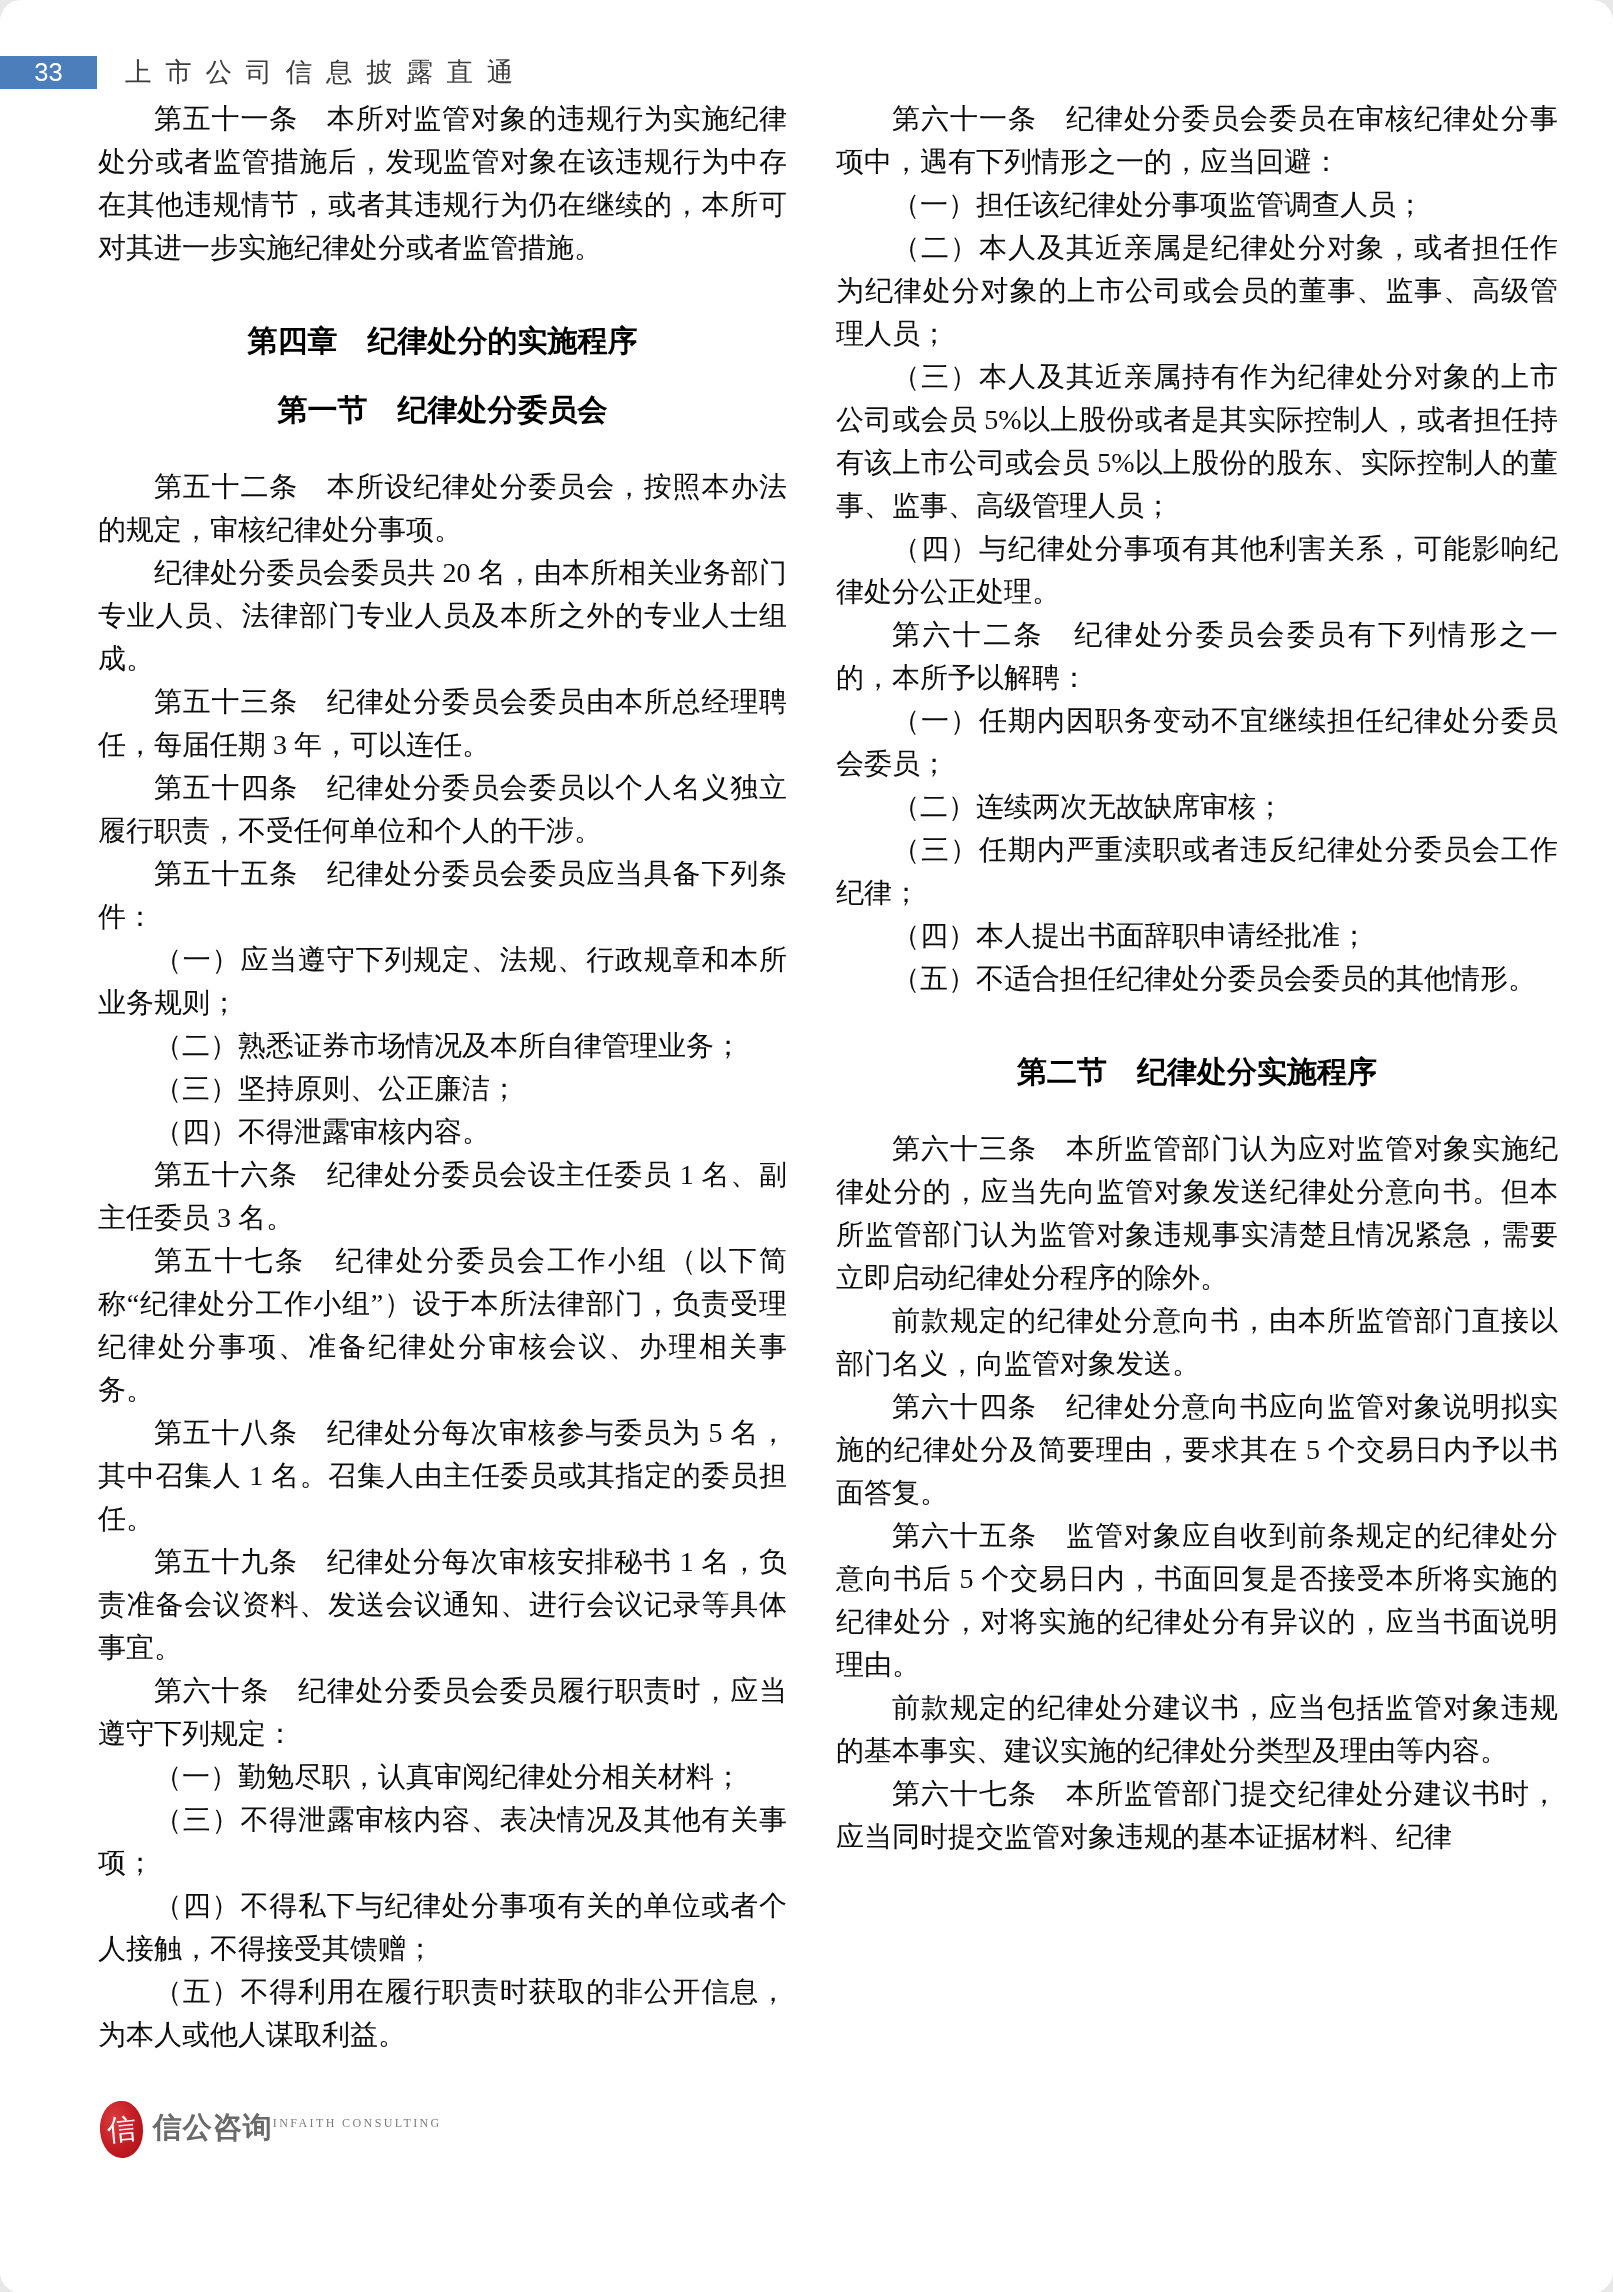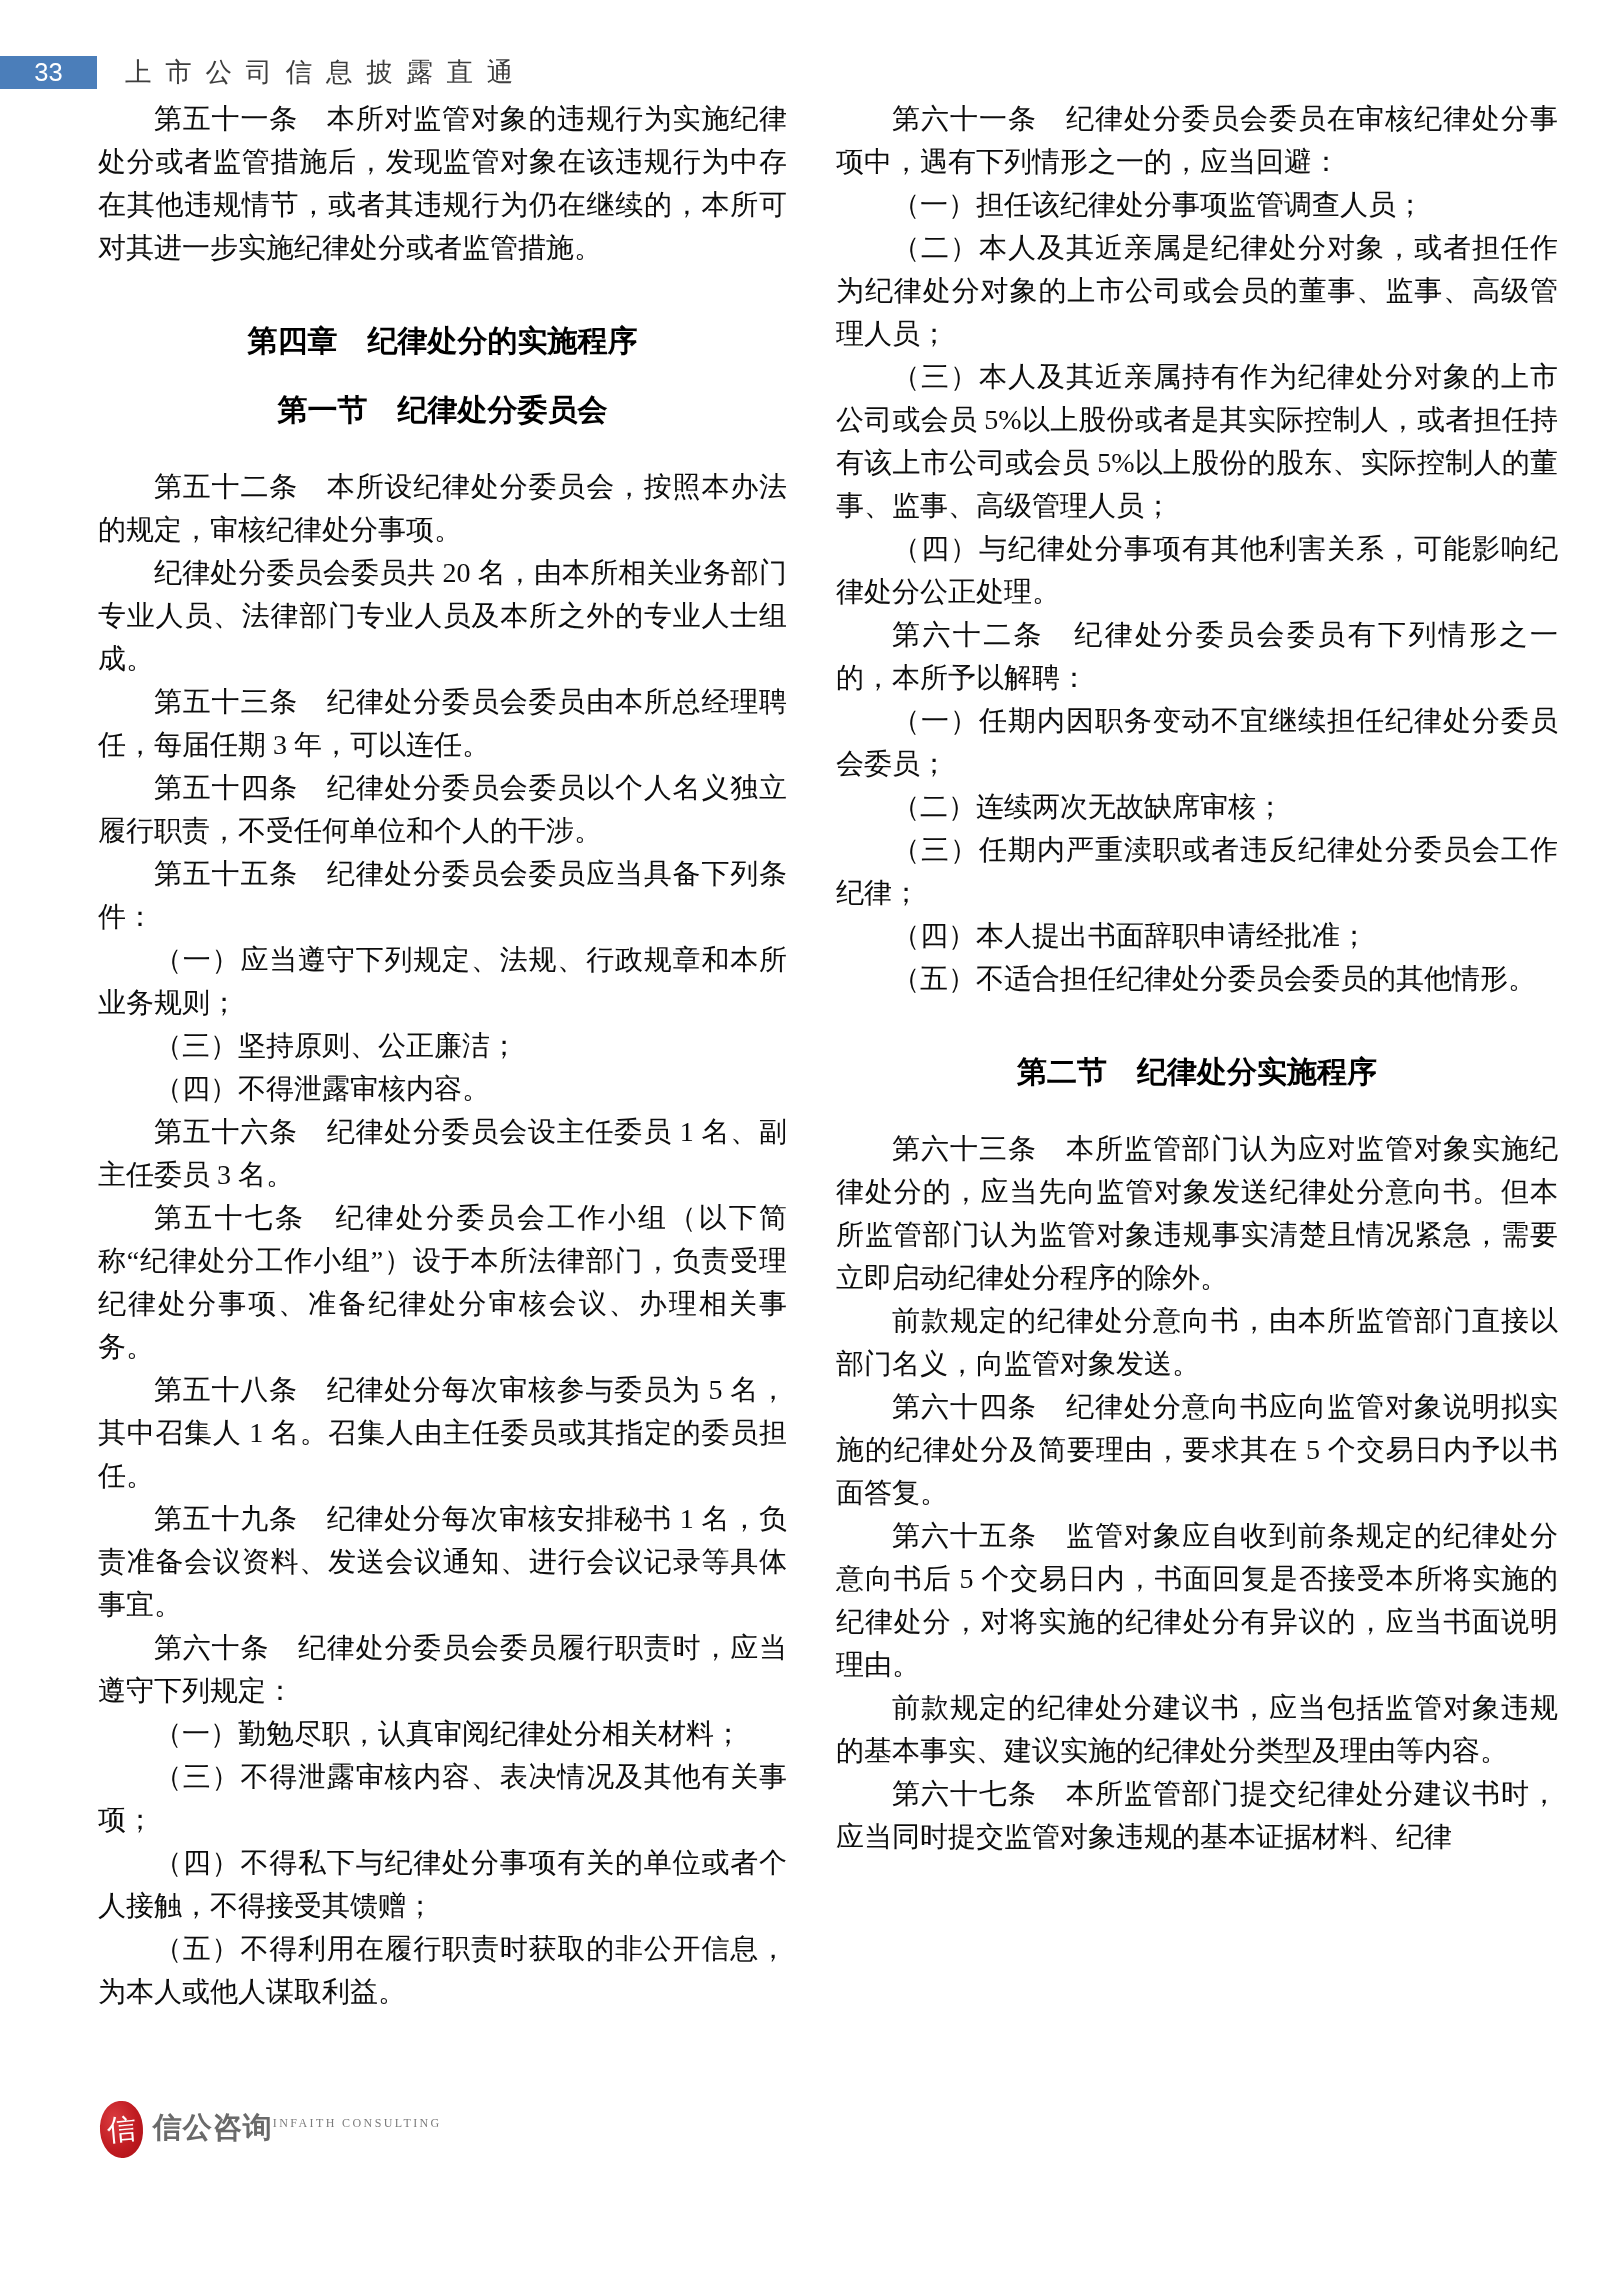--- a/index.html
+++ b/index.html
@@ -3,20 +3,21 @@
 <meta charset="utf-8">
 <style>
   html, body { margin: 0; padding: 0; background: #e8e8e8; }
   .page {
     position: relative;
     width: 1613px;
     height: 2293px;
     background: #ffffff;
     overflow: hidden;
     margin: 0 auto;
+    border-radius: 21px;
   }
 
   
   .page-badge {
     position: absolute;
     left: 0; top: 56px;
     width: 97px; height: 33px;
     background: #4b7eba;
     color: #ffffff;
     font-family: "Liberation Sans", "DejaVu Sans", sans-serif;
@@ -121,20 +122,21 @@
     <section class="col col-left">
         <div class="block p">第五十一条　本所对监管对象的违规行为实施纪律处分或者监管措施后，发现监管对象在该违规行为中存在其他违规情节，或者其违规行为仍在继续的，本所可对其进一步实施纪律处分或者监管措施。</div>
         <div class="block h1">第四章　纪律处分的实施程序</div>
         <div class="block h2">第一节　纪律处分委员会</div>
         <div class="block p">第五十二条　本所设纪律处分委员会，按照本办法的规定，审核纪律处分事项。</div>
         <div class="block p">纪律处分委员会委员共 20 名，由本所相关业务部门专业人员、法律部门专业人员及本所之外的专业人士组成。</div>
         <div class="block p">第五十三条　纪律处分委员会委员由本所总经理聘任，每届任期 3 年，可以连任。</div>
         <div class="block p">第五十四条　纪律处分委员会委员以个人名义独立履行职责，不受任何单位和个人的干涉。</div>
         <div class="block p">第五十五条　纪律处分委员会委员应当具备下列条件：</div>
         <div class="block p">（一）应当遵守下列规定、法规、行政规章和本所业务规则；</div>
+        <div class="block p">（二）熟悉证券市场情况及本所自律管理业务；</div>
         <div class="block p">（三）坚持原则、公正廉洁；</div>
         <div class="block p">（四）不得泄露审核内容。</div>
         <div class="block p">第五十六条　纪律处分委员会设主任委员 1 名、副主任委员 3 名。</div>
         <div class="block p">第五十七条　纪律处分委员会工作小组（以下简称“纪律处分工作小组”）设于本所法律部门，负责受理纪律处分事项、准备纪律处分审核会议、办理相关事务。</div>
         <div class="block p">第五十八条　纪律处分每次审核参与委员为 5 名，其中召集人 1 名。召集人由主任委员或其指定的委员担任。</div>
         <div class="block p">第五十九条　纪律处分每次审核安排秘书 1 名，负责准备会议资料、发送会议通知、进行会议记录等具体事宜。</div>
         <div class="block p">第六十条　纪律处分委员会委员履行职责时，应当遵守下列规定：</div>
         <div class="block p">（一）勤勉尽职，认真审阅纪律处分相关材料；</div>
         <div class="block p">（三）不得泄露审核内容、表决情况及其他有关事项；</div>
         <div class="block p">（四）不得私下与纪律处分事项有关的单位或者个人接触，不得接受其馈赠；</div>

